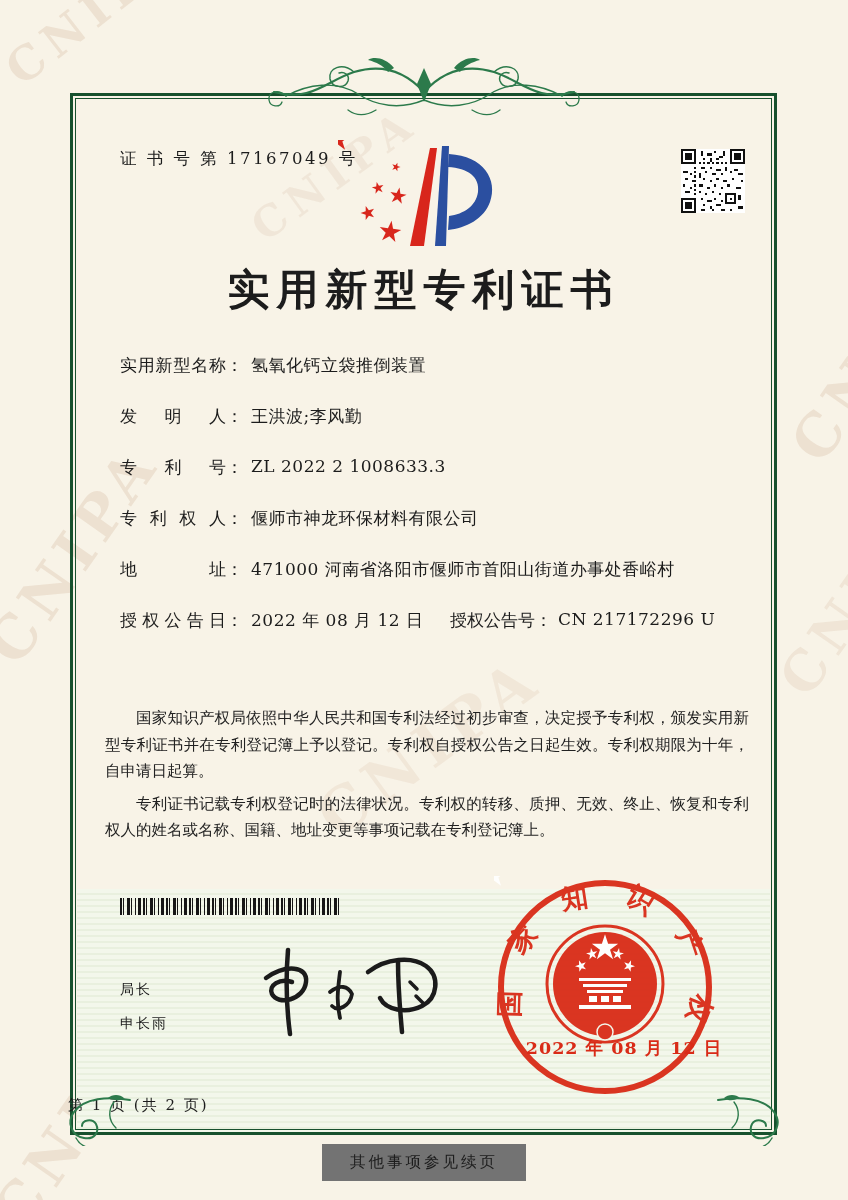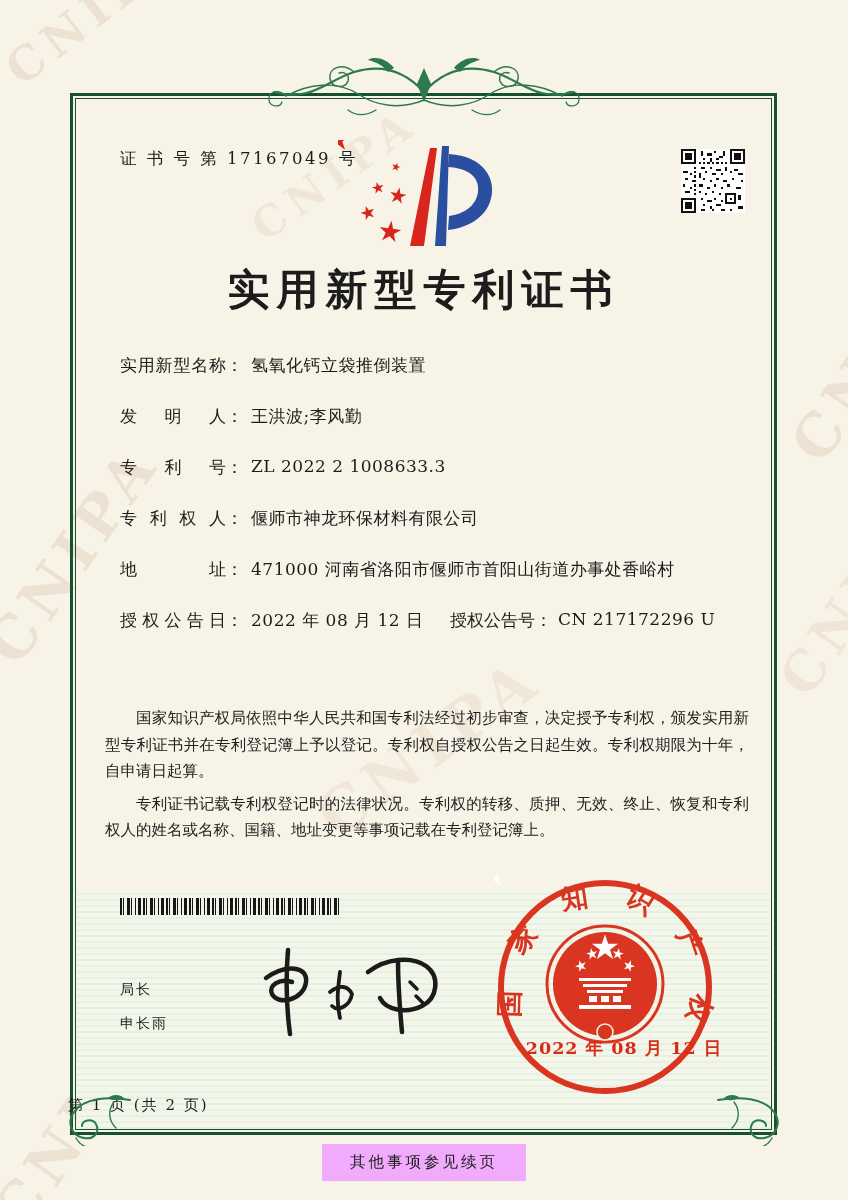--- a/index.html
+++ b/index.html
@@ -71,21 +71,21 @@
   }
   .director{position:absolute;left:120px;top:972px;font-size:14px;letter-spacing:2px;line-height:34px;z-index:3;}
   .signature{position:absolute;left:248px;top:942px;z-index:3;}
   .seal{position:absolute;left:494px;top:876px;z-index:4;opacity:.95;}
   .seal-date{
     position:absolute;left:514px;top:1036px;width:220px;text-align:center;z-index:5;
     font-size:17.5px;font-weight:bold;letter-spacing:1px;color:#d92b17;
   }
   .pagenum{position:absolute;left:68px;width:707px;top:1096px;font-size:15px;letter-spacing:2px;z-index:3;}
   .note{position:absolute;left:0;width:848px;top:1144px;text-align:center;z-index:3;}
-  .note span{display:inline-block;background:#f0abfc;padding:8px 28px;font-size:15.5px;letter-spacing:3px;}
+  .note span{display:inline-block;background:#737373;padding:8px 28px;font-size:15.5px;letter-spacing:3px;}
 </style>
 </head>
 <body>
 
 <div class="wm wm-1">CNIPA</div>
 <div class="wm wm-2">CNIPA</div>
 <div class="wm wm-3">CNIPA</div>
 <div class="wm wm-4">CNIPA</div>
 <div class="wm wm-5">CNIPA</div>
 <div class="wm wm-6">CNIPA</div>

